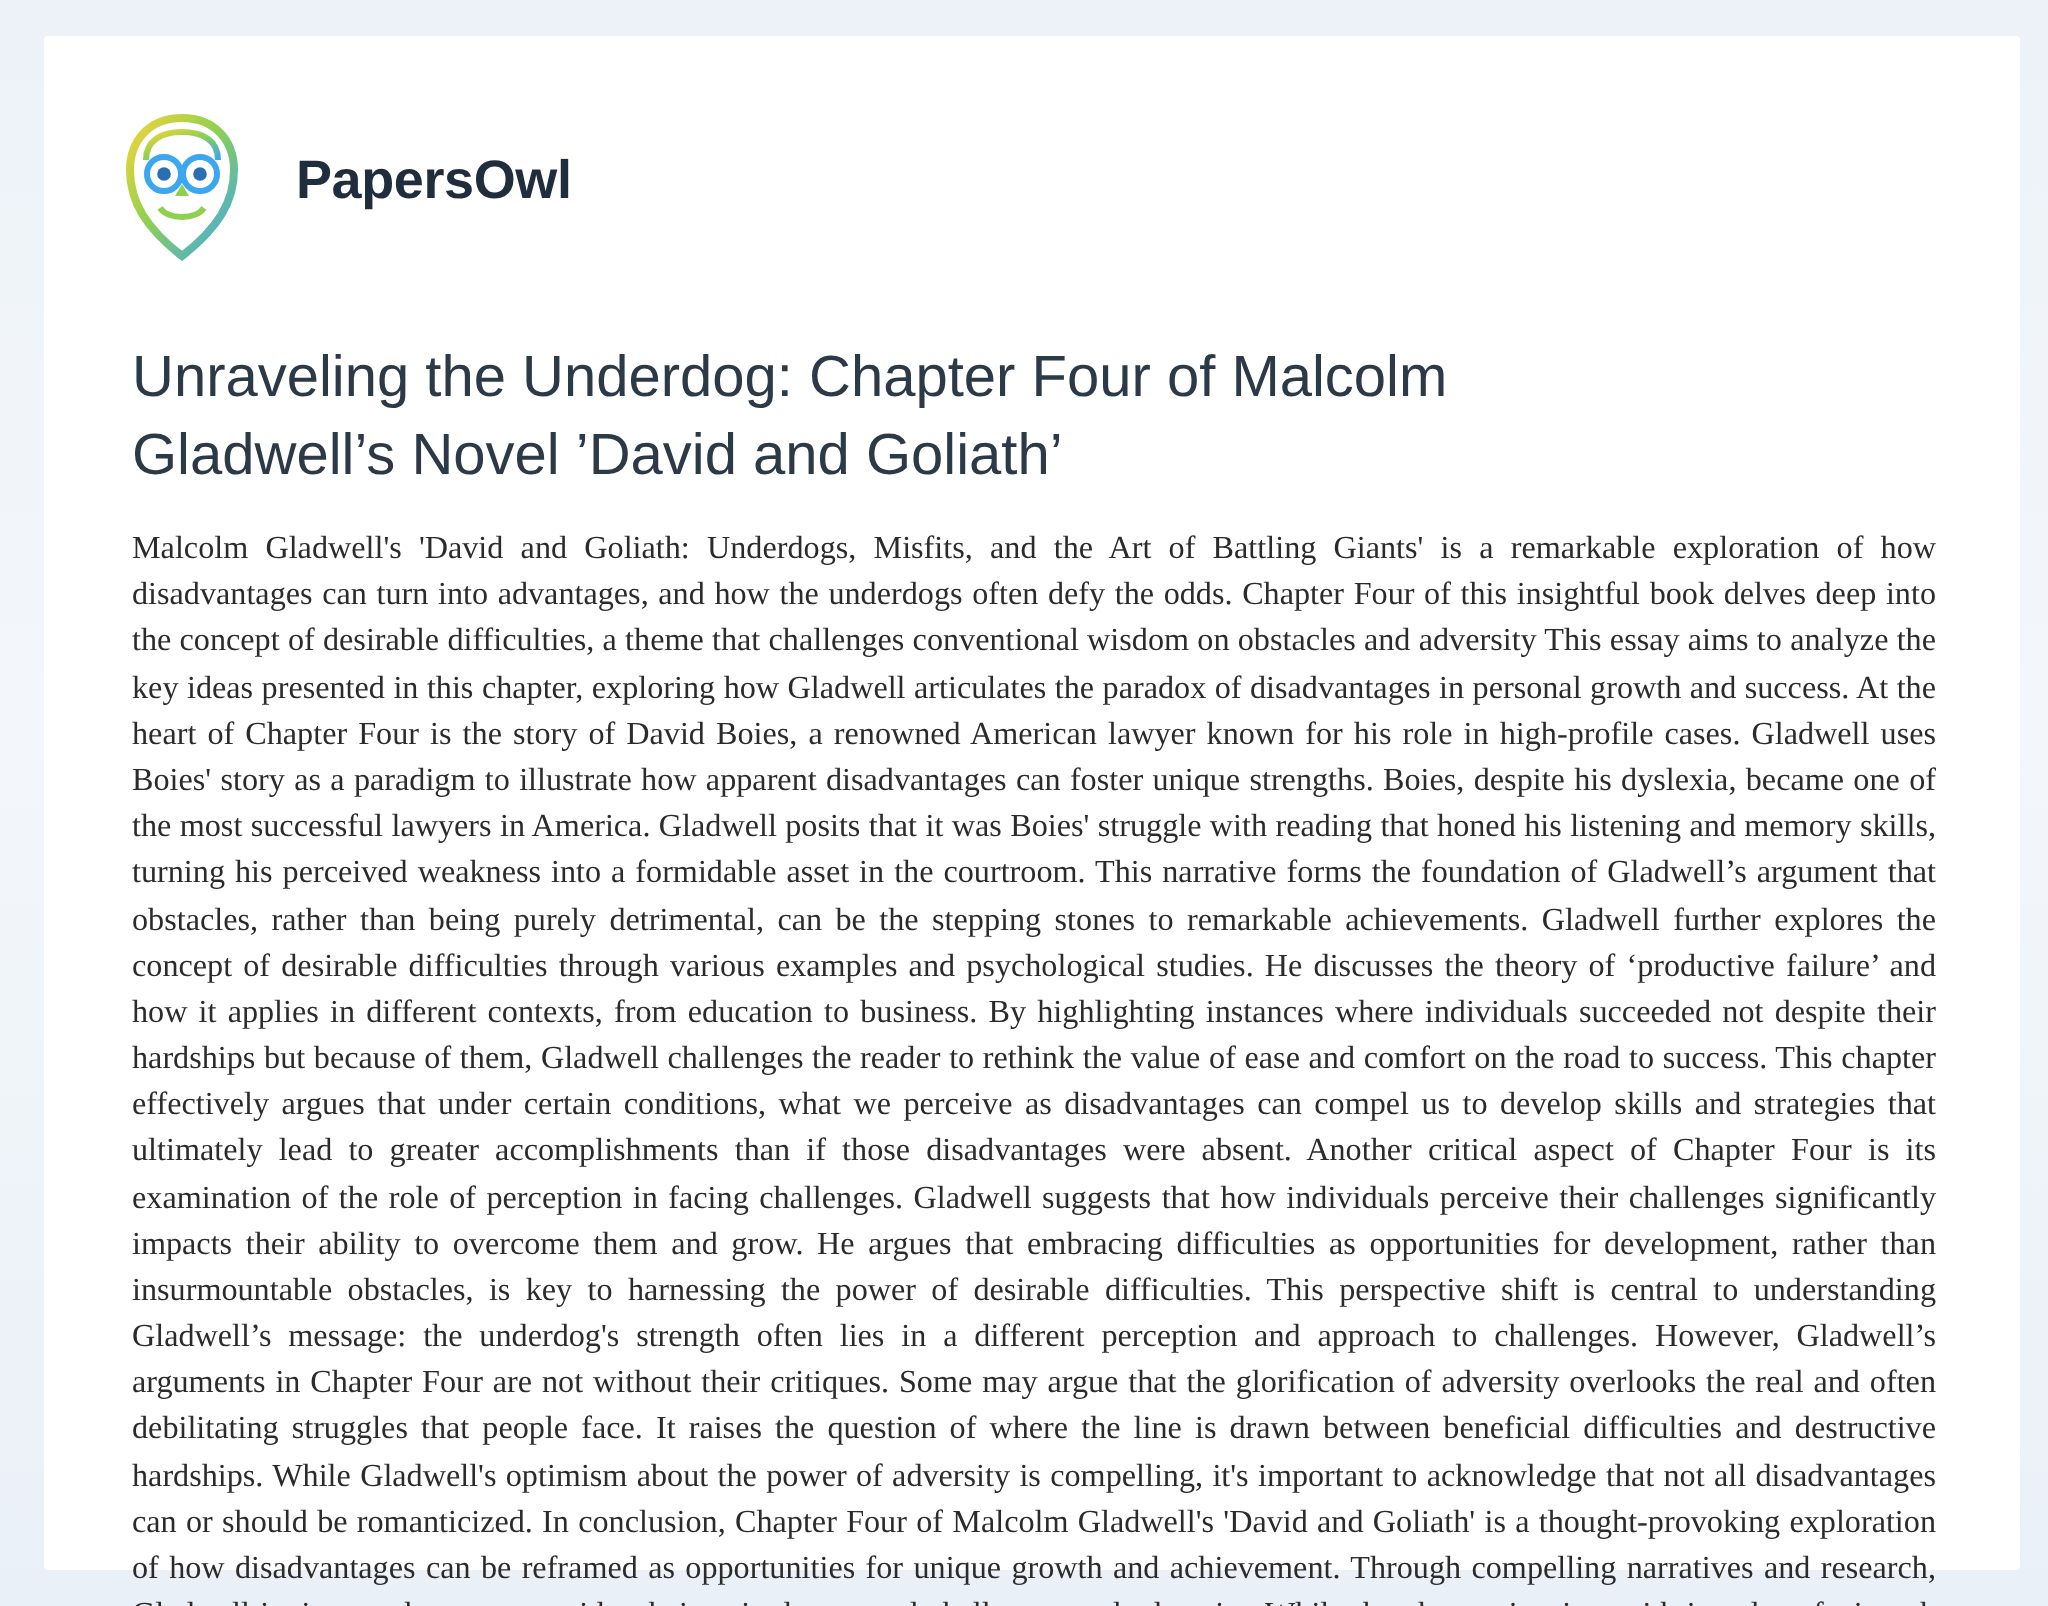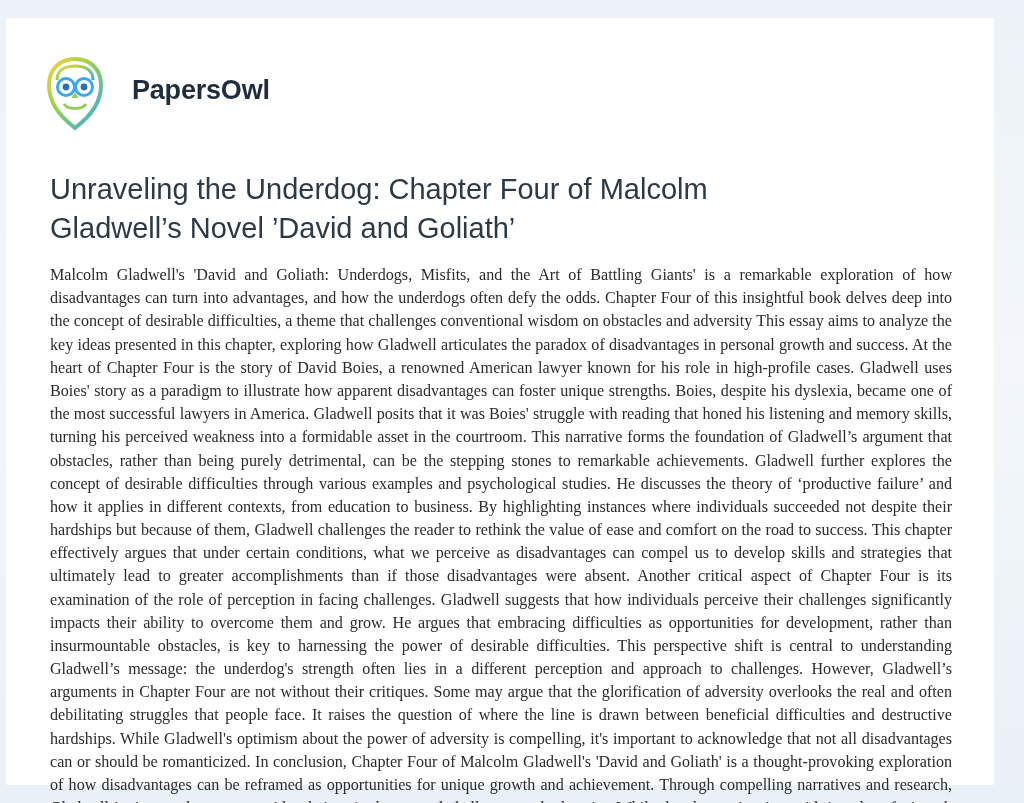--- a/index.html
+++ b/index.html
@@ -15,21 +15,21 @@
   }
   .page {
     position: relative;
     width: 1024px;
     height: 803px;
     background: linear-gradient(180deg, #edf2f8 0%, #f3f7fb 45%, #eaf0f7 100%);
     box-sizing: border-box;
   }
   .card {
     position: absolute;
-    left: 6px;
+    left: 22px;
     top: 18px;
     width: 988px;
     height: 767px;
     background: #ffffff;
     border-radius: 2px;
   }
   .inner {
     position: absolute;
     left: 30px;
     top: 34px;

